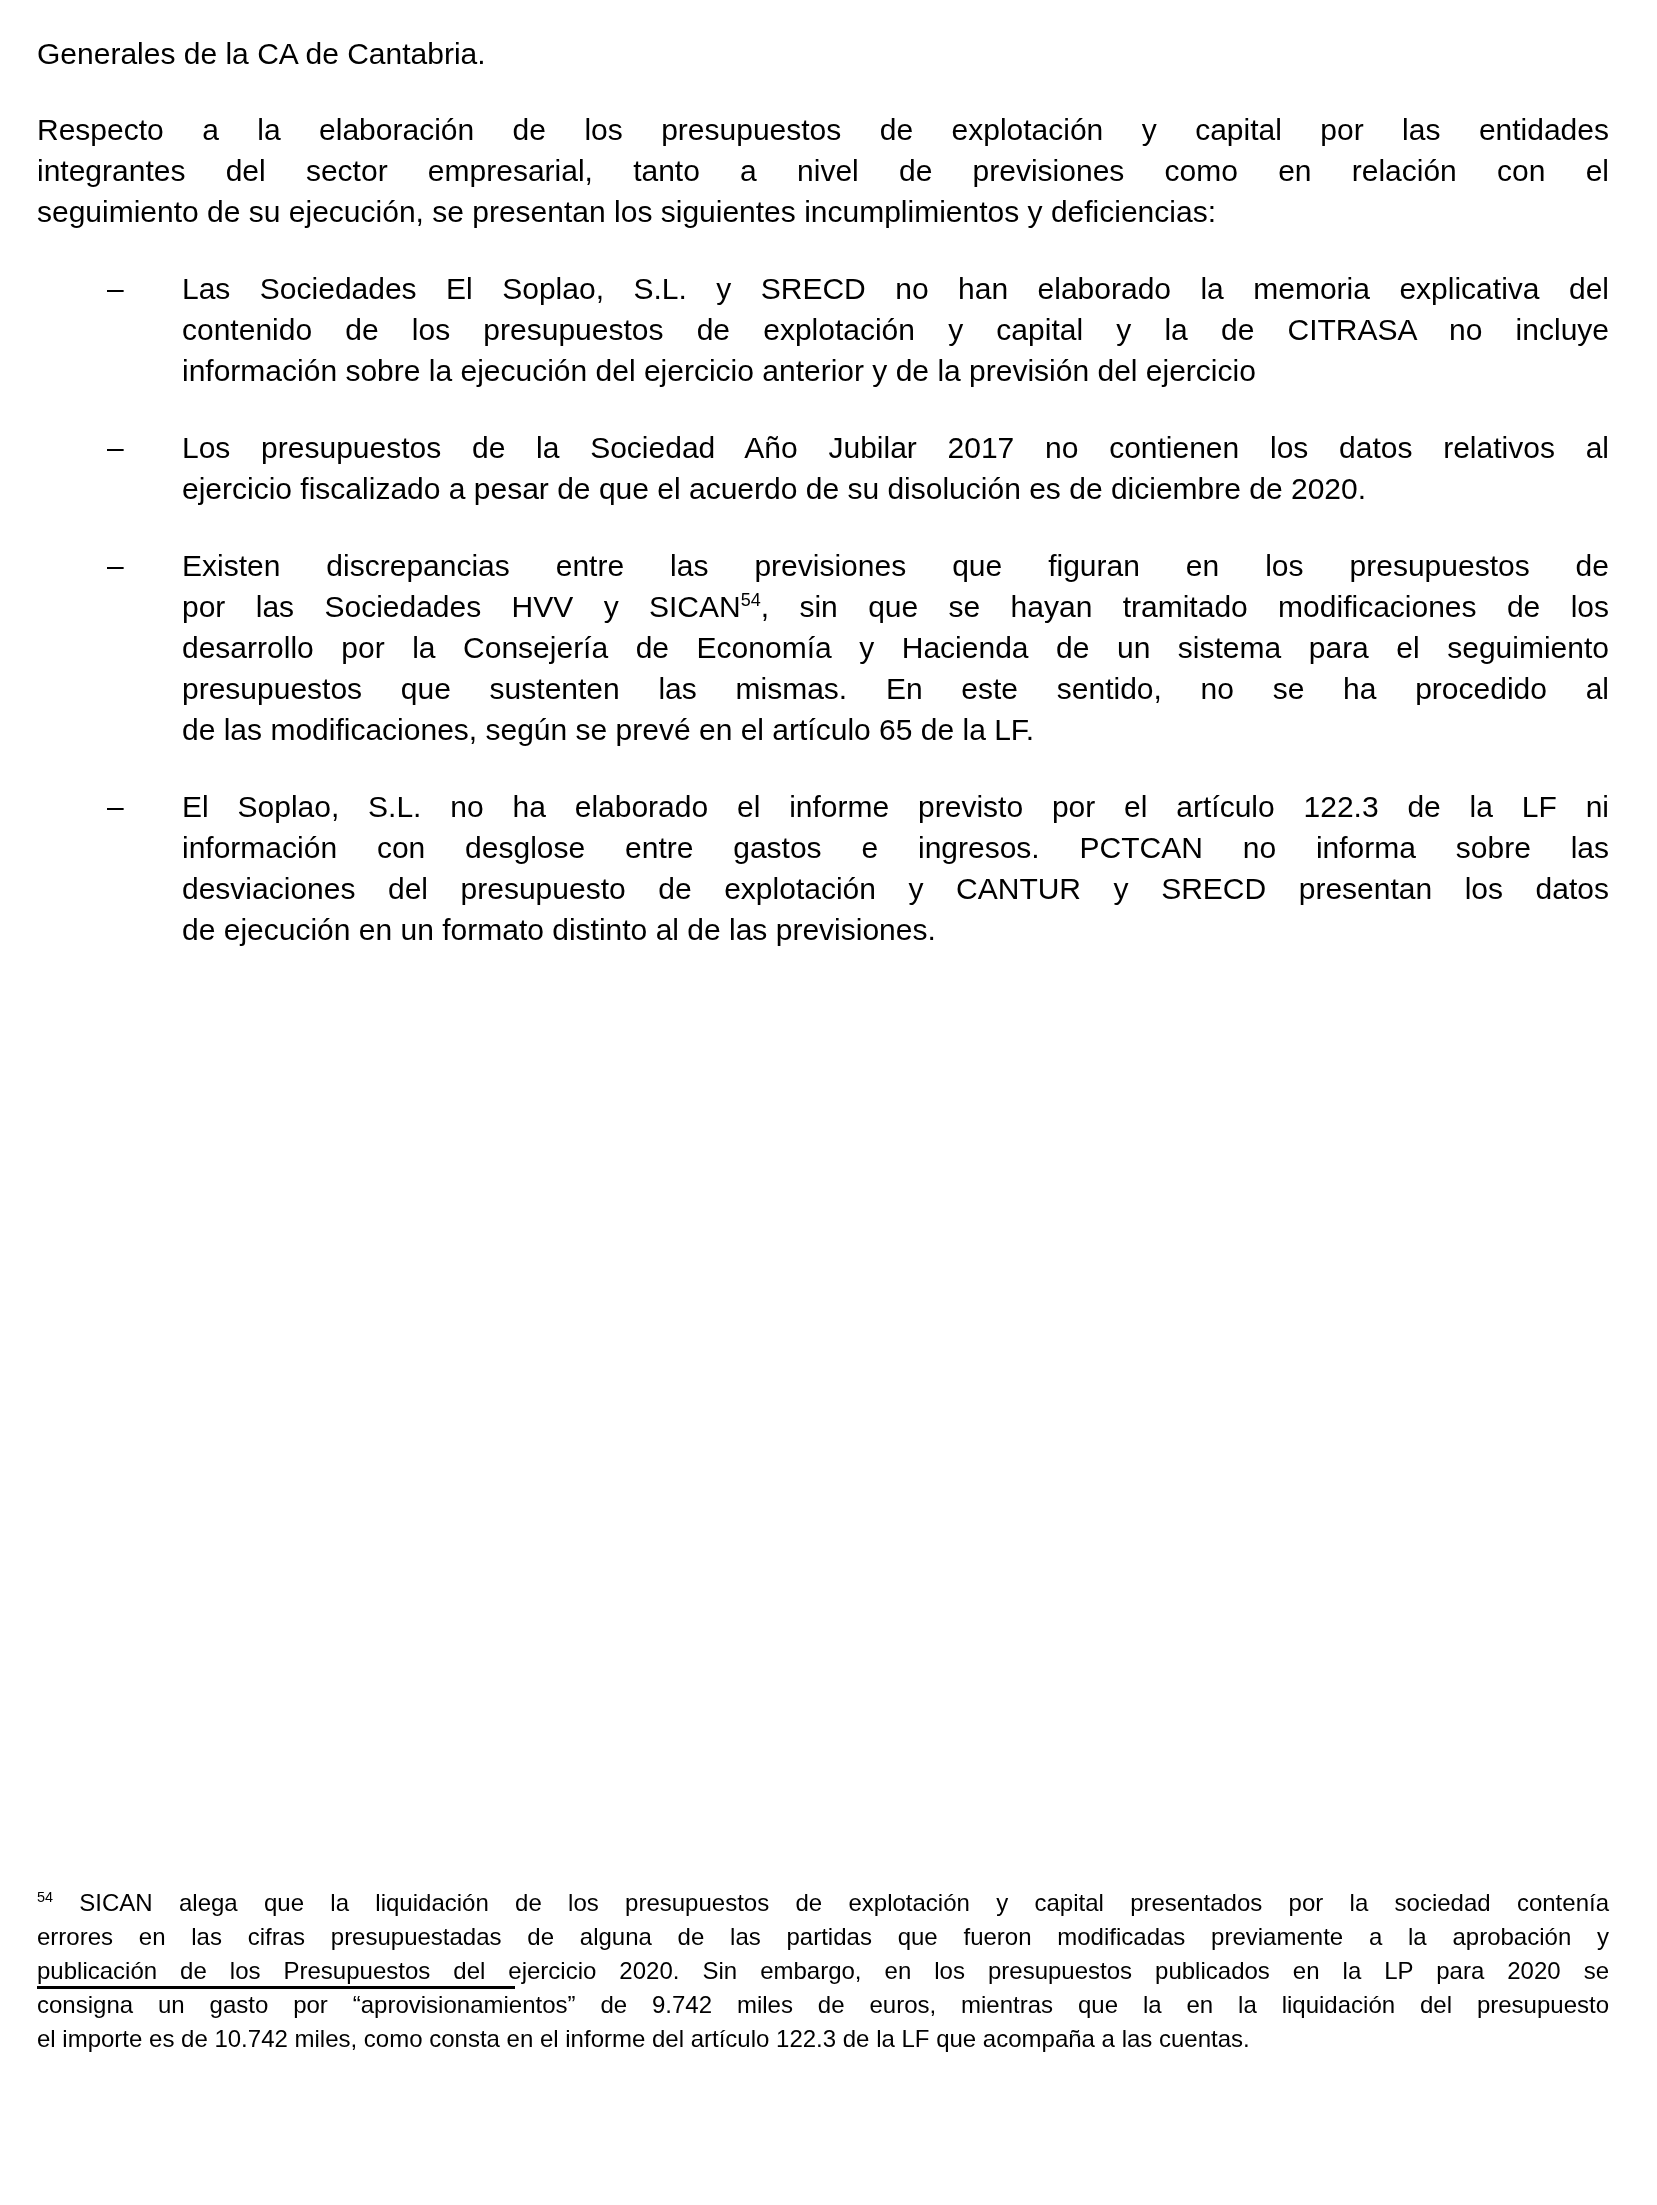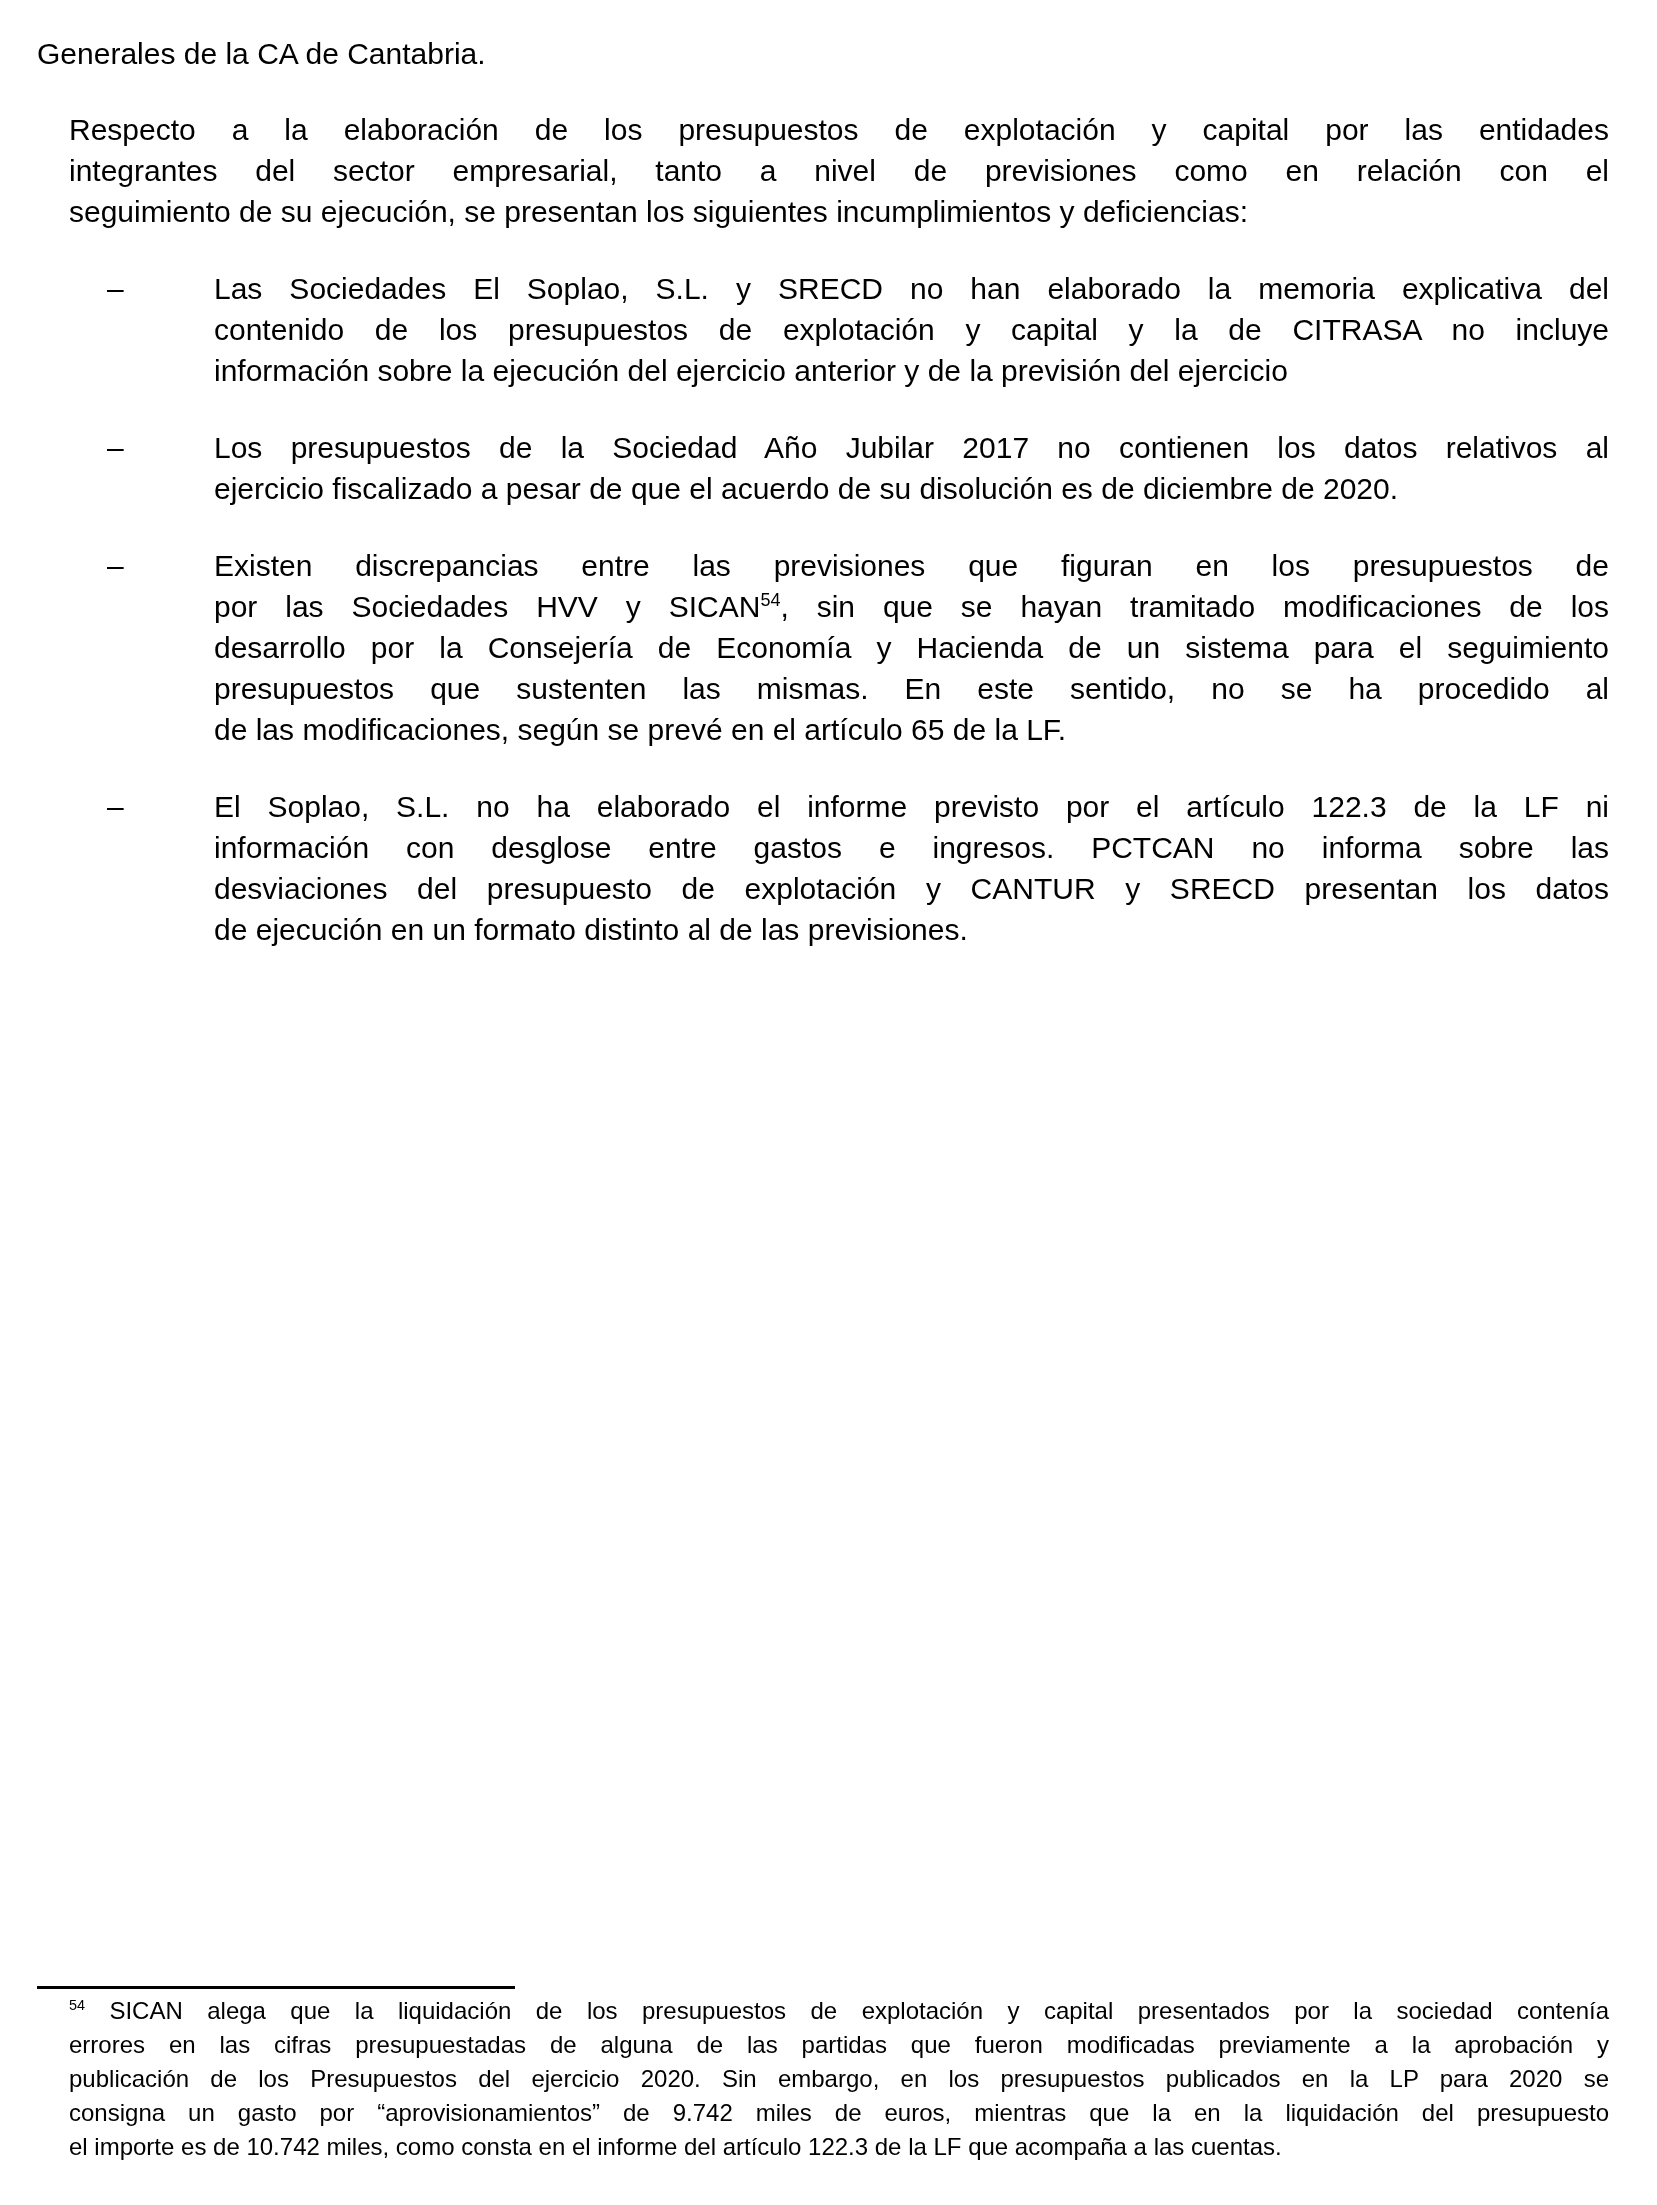--- a/index.html
+++ b/index.html
@@ -33,21 +33,20 @@
     text-align: left;
   }
   .para {
     margin: 0 0 0 0;
   }
   
   .jlines .line {
     text-align: justify;
     text-align-last: justify;
     white-space: normal;
-    margin-left: 32px;
   }
   .jlines .line:last-child {
     text-align-last: left;
   }
   .list {
     margin: 0;
   }
   .list-item {
     display: flex;
     margin-top: 36px;
@@ -70,21 +69,21 @@
     position: absolute;
     left: 37px;
     top: 1986px;
     width: 478px;
     height: 3.2px;
     background: #000000;
   }
   .footnote {
     position: absolute;
     left: 37px;
-    top: 1994px;
+    top: 1886px;
     width: 1572px;
     font-size: 24px;
     line-height: 34px;
     color: #000000;
   }
 </style>
 </head>
 <body>
 
 <div class="page">

